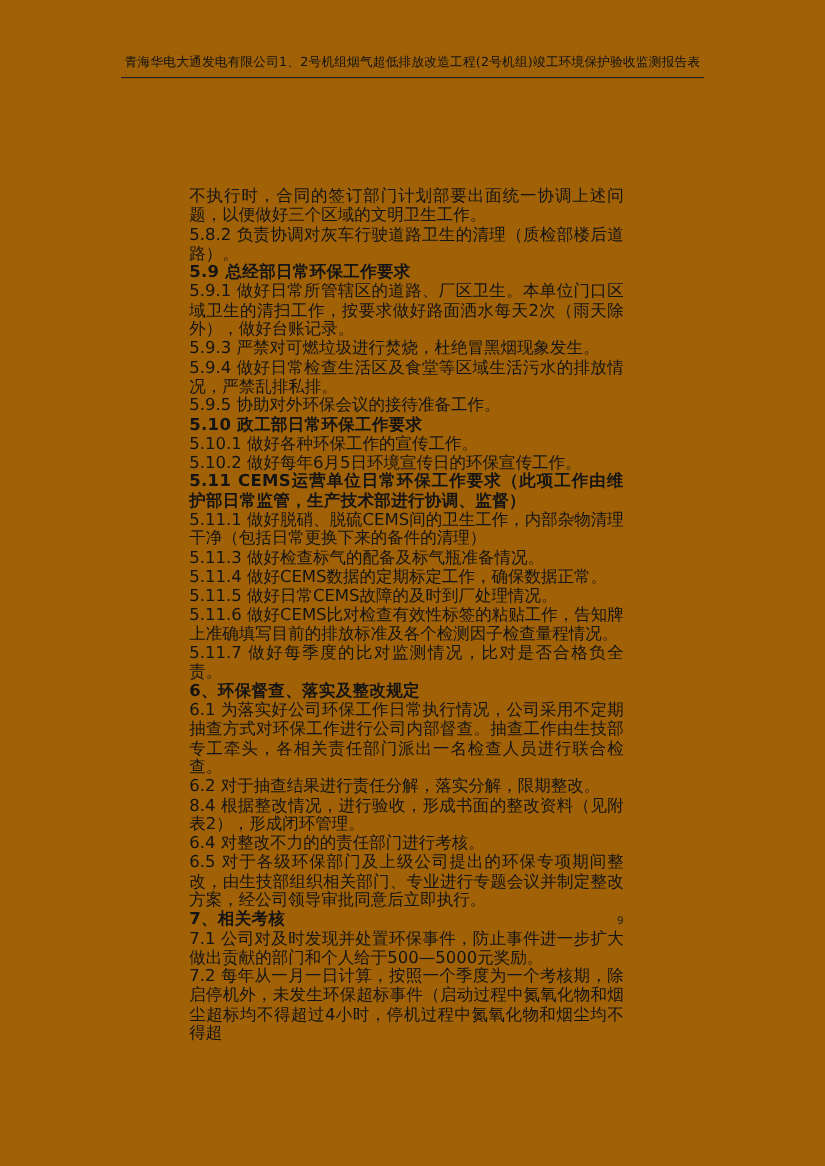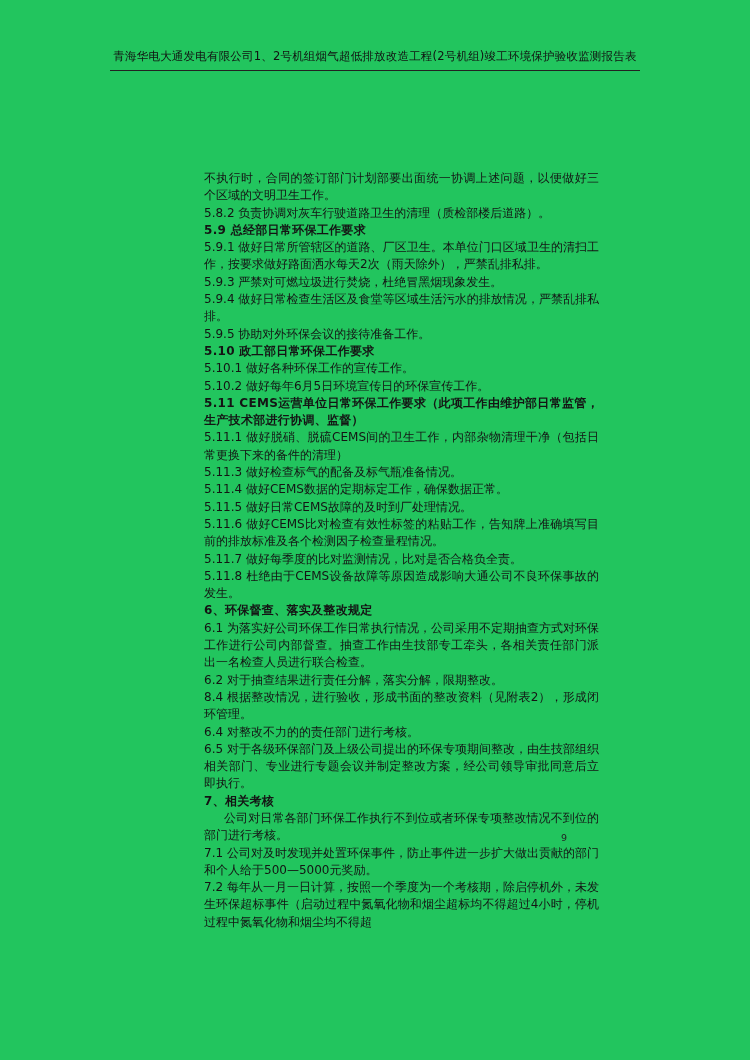--- a/index.html
+++ b/index.html
@@ -11,21 +11,21 @@
     height: 1060px;
     background: #ffffff;
     font-family: "DejaVu Sans", "Liberation Sans", sans-serif;
     color: #1a1a1a;
     position: relative;
     overflow: hidden;
   }
   .page {
     position: absolute;
     inset: 0;
-    background: #22c55e;
+    background: #a16207;
     padding-left: 47px;
   }
   
   .doc-header {
     position: absolute;
     left: 0;
     right: 0;
     top: 48px;
     text-align: center;
   }
@@ -40,25 +40,24 @@
   .doc-header .rule {
     margin: 0 110px;
     border-bottom: 1px solid #222;
   }
   
   .body-block {
     position: absolute;
     left: 172px;
     top: 170px;
     width: 395px;
-    font-size: 12px;
+    font-size: 15px;
     line-height: 17.3px;
     color: #141414;
     text-align: justify;
-    margin-left: 32px;
   }
   .body-block p {
     margin: 0;
   }
   .heading {
     font-weight: bold;
     margin-top: 3.5px;
     margin-bottom: 1.5px;
     letter-spacing: 0.3px;
   }
@@ -91,43 +90,41 @@
 
   <div class="doc-header">
     <div class="title">青海华电大通发电有限公司1、2号机组烟气超低排放改造工程(2号机组)竣工环境保护验收监测报告表</div>
     <div class="rule"></div>
   </div>
 
   <div class="body-block" id="body-block">
       <p>不执行时，合同的签订部门计划部要出面统一协调上述问题，以便做好三个区域的文明卫生工作。</p>
       <p>5.8.2 负责协调对灰车行驶道路卫生的清理（质检部楼后道路）。</p>
       <p class="heading">5.9 总经部日常环保工作要求</p>
-      <p>5.9.1 做好日常所管辖区的道路、厂区卫生。本单位门口区域卫生的清扫工作，按要求做好路面洒水每天2次（雨天除外），严禁乱排私排。</p>
+      <p>5.9.1 做好日常所管辖区的道路、厂区卫生。本单位门口区域卫生的清扫工作，按要求做好路面洒水每天2次（雨天除外），做好台账记录。</p>
       <p>5.9.3 严禁对可燃垃圾进行焚烧，杜绝冒黑烟现象发生。</p>
       <p>5.9.4 做好日常检查生活区及食堂等区域生活污水的排放情况，严禁乱排私排。</p>
       <p>5.9.5 协助对外环保会议的接待准备工作。</p>
       <p class="heading">5.10 政工部日常环保工作要求</p>
       <p>5.10.1 做好各种环保工作的宣传工作。</p>
       <p>5.10.2 做好每年6月5日环境宣传日的环保宣传工作。</p>
       <p class="heading">5.11 CEMS运营单位日常环保工作要求（此项工作由维护部日常监管，生产技术部进行协调、监督）</p>
       <p>5.11.1 做好脱硝、脱硫CEMS间的卫生工作，内部杂物清理干净（包括日常更换下来的备件的清理）</p>
       <p>5.11.3 做好检查标气的配备及标气瓶准备情况。</p>
       <p>5.11.4 做好CEMS数据的定期标定工作，确保数据正常。</p>
       <p>5.11.5 做好日常CEMS故障的及时到厂处理情况。</p>
       <p>5.11.6 做好CEMS比对检查有效性标签的粘贴工作，告知牌上准确填写目前的排放标准及各个检测因子检查量程情况。</p>
       <p>5.11.7 做好每季度的比对监测情况，比对是否合格负全责。</p>
-      <p>5.11.8 杜绝由于CEMS设备故障等原因造成影响大通公司不良环保事故的发生。</p>
       <p class="heading">6、环保督查、落实及整改规定</p>
       <p>6.1 为落实好公司环保工作日常执行情况，公司采用不定期抽查方式对环保工作进行公司内部督查。抽查工作由生技部专工牵头，各相关责任部门派出一名检查人员进行联合检查。</p>
       <p>6.2 对于抽查结果进行责任分解，落实分解，限期整改。</p>
       <p>8.4 根据整改情况，进行验收，形成书面的整改资料（见附表2），形成闭环管理。</p>
       <p>6.4 对整改不力的的责任部门进行考核。</p>
       <p>6.5 对于各级环保部门及上级公司提出的环保专项期间整改，由生技部组织相关部门、专业进行专题会议并制定整改方案，经公司领导审批同意后立即执行。</p>
       <p class="heading">7、相关考核</p>
-      <p class="para-indent">公司对日常各部门环保工作执行不到位或者环保专项整改情况不到位的部门进行考核。</p>
       <p>7.1 公司对及时发现并处置环保事件，防止事件进一步扩大做出贡献的部门和个人给于500—5000元奖励。</p>
       <p>7.2 每年从一月一日计算，按照一个季度为一个考核期，除启停机外，未发生环保超标事件（启动过程中氮氧化物和烟尘超标均不得超过4小时，停机过程中氮氧化物和烟尘均不得超</p>
     </div>
 
   <div class="inner-page-num">9</div>
 
 
 </div>
 
 </body></html>

